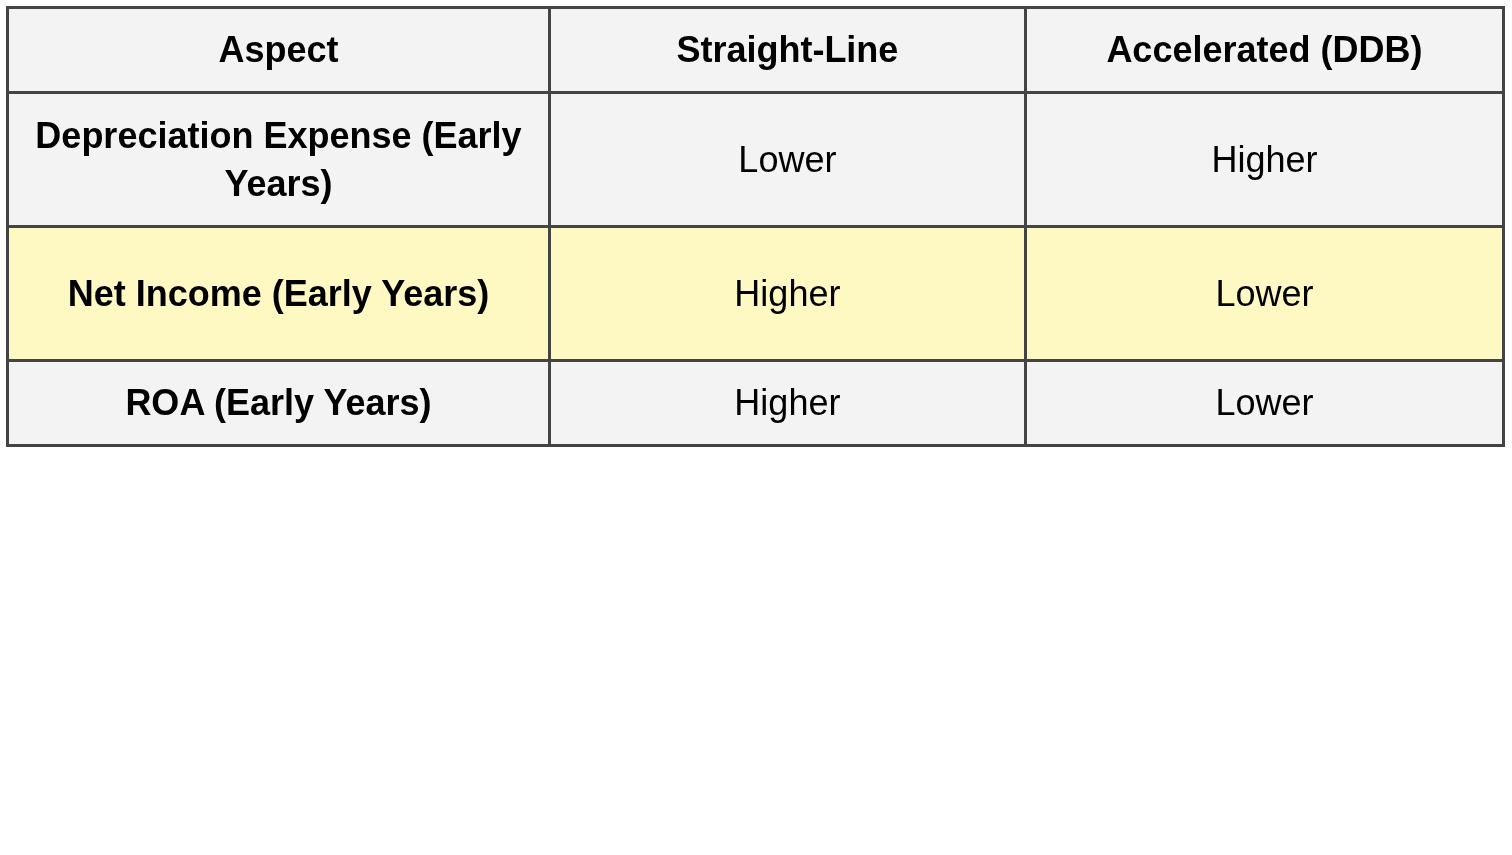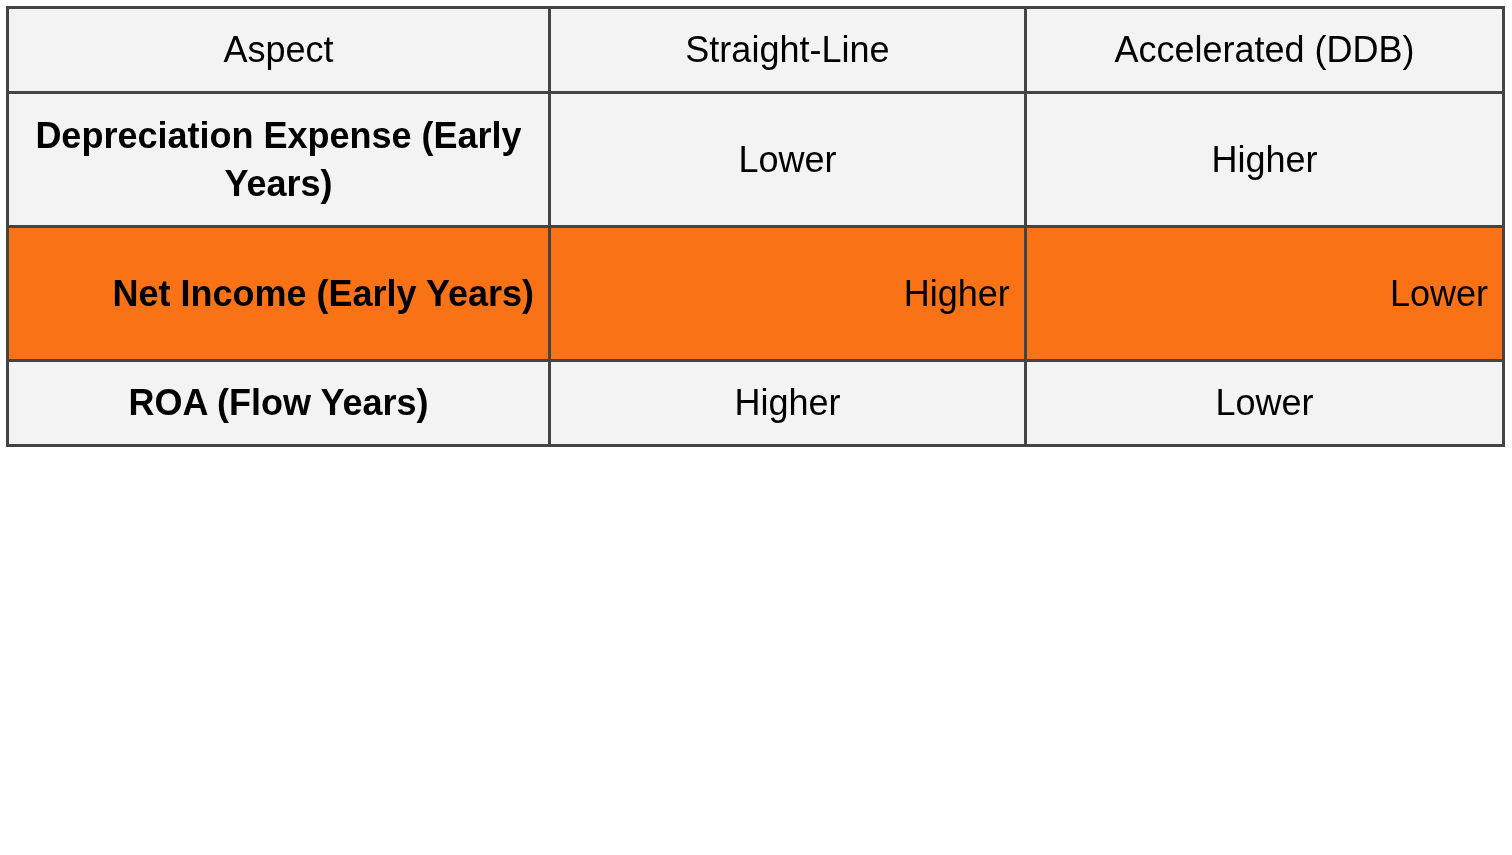--- a/index.html
+++ b/index.html
@@ -24,31 +24,31 @@
     }
     table.cmp th, table.cmp td {
       border: 3px solid #444444;
       text-align: center;
       vertical-align: middle;
       padding: 0 14px;
       font-size: 36px;
       line-height: 48px;
     }
     table.cmp th {
-      font-weight: normal;
+      font-weight: bold;
       height: 82px;
     }
     table.cmp td.aspect {
       font-weight: bold;
     }
     table.cmp td {
       font-weight: normal;
     }
     tr.shaded th, tr.shaded td { background: #f3f3f3; }
-    tr.plain td { background: #f97316; text-align: right; }
+    tr.plain td { background: #fef9c3; }
     col.c1 { width: 543px; }
     col.c2 { width: 477px; }
     col.c3 { width: 479px; }
     tr.r-tall td { height: 131px; }
     tr.r-short td { height: 82px; }
   </style>
 </head>
 <body>
 
 <table class="cmp">
@@ -69,18 +69,18 @@
       <td class="aspect">Depreciation Expense (Early Years)</td>
       <td>Lower</td>
       <td>Higher</td>
     </tr>
     <tr class="plain r-tall">
       <td class="aspect">Net Income (Early Years)</td>
       <td>Higher</td>
       <td>Lower</td>
     </tr>
     <tr class="shaded r-short">
-      <td class="aspect">ROA (Flow Years)</td>
+      <td class="aspect">ROA (Early Years)</td>
       <td>Higher</td>
       <td>Lower</td>
     </tr>
   </tbody>
 </table>
 
 </body></html>

